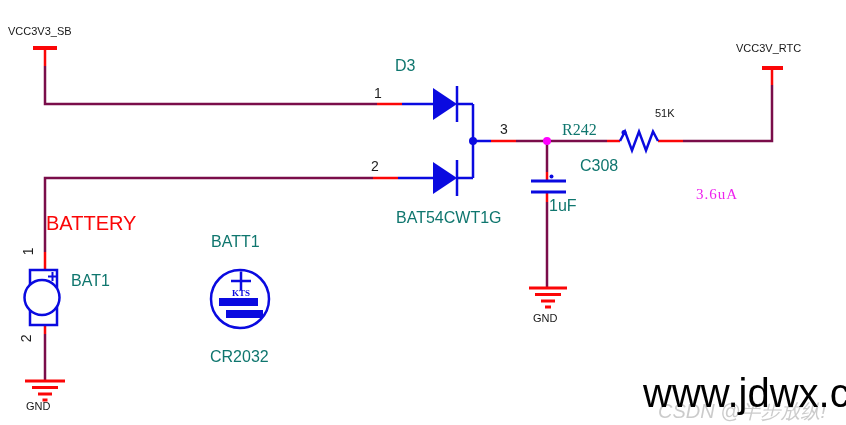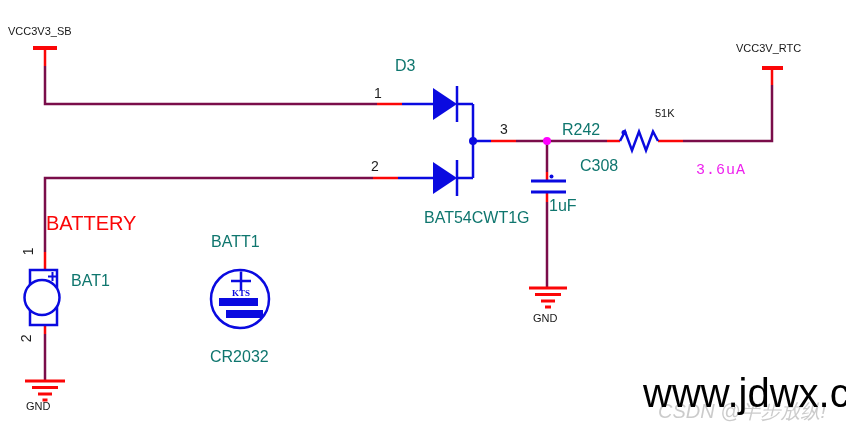--- a/index.html
+++ b/index.html
@@ -7,21 +7,21 @@
     position:relative;width:846px;height:425px;background:#ffffff;
     overflow:hidden;font-family:"Liberation Sans",sans-serif;
   }
   .canvas svg{position:absolute;left:0;top:0;}
   .lbl{position:absolute;white-space:nowrap;line-height:1.05;}
   .blue{color:#0f766e;font-size:16px;}
   .dark{color:#171717;font-size:11px;}
   .red{color:#fb0607;font-size:20px;}
   .pin{color:#1d1d1d;font-size:14px;}
   .pin-rot{transform:rotate(-90deg);transform-origin:center;}
-  .mono-magenta{color:#ee22ee;font-size:15px;font-family:Liberation Mono, monospace;letter-spacing:1px;}
+  .mono-magenta{color:#ee22ee;font-size:15px;font-family:Liberation Serif, serif;letter-spacing:1px;margin-top:24px;}
   .wm-site{color:#000000;font-size:40px;letter-spacing:0px;}
   .wm-csdn{color:#c3c3c3;font-size:20px;opacity:0.85;font-style:italic;}
 </style>
 </head>
 <body>
 
 <div class="canvas">
 
   <svg width="846" height="425" viewBox="0 0 846 425">
 
@@ -110,26 +110,26 @@
 
   <div class="lbl wm-site" style="left:643px;top:372px;">www.jdwx.cn</div>
 
   <div class="lbl dark" style="left:8px;top:26px;">VCC3V3_SB</div>
   <div class="lbl dark" style="left:736px;top:43px;">VCC3V_RTC</div>
   <div class="lbl red" style="left:46px;top:213px;">BATTERY</div>
   <div class="lbl dark" style="left:533px;top:313px;">GND</div>
   <div class="lbl dark" style="left:26px;top:401px;">GND</div>
 
   <div class="lbl blue" style="left:395px;top:58px;">D3</div>
-  <div class="lbl blue" style="left:396px;top:210px;margin-left:28px;">BAT54CWT1G</div>
+  <div class="lbl blue" style="left:396px;top:210px;">BAT54CWT1G</div>
   <div class="lbl pin" style="left:374px;top:86px;">1</div>
   <div class="lbl pin" style="left:371px;top:159px;">2</div>
   <div class="lbl pin" style="left:500px;top:122px;">3</div>
 
-  <div class="lbl blue" style="left:562px;top:122px;">R242</div>
+  <div class="lbl blue" style="left:562px;top:122px;font-family:Liberation Serif, serif;">R242</div>
   <div class="lbl dark" style="left:655px;top:108px;">51K</div>
 
   <div class="lbl blue" style="left:549px;top:158px;margin-left:31px;">C308</div>
   <div class="lbl blue" style="left:549px;top:198px;">1uF</div>
 
   <div class="lbl mono-magenta" style="left:696px;top:163px;">3.6uA</div>
 
   <div class="lbl blue" style="left:71px;top:273px;">BAT1</div>
   <div class="lbl pin pin-rot" style="left:24px;top:244px;">1</div>
   <div class="lbl pin pin-rot" style="left:22px;top:331px;">2</div>

